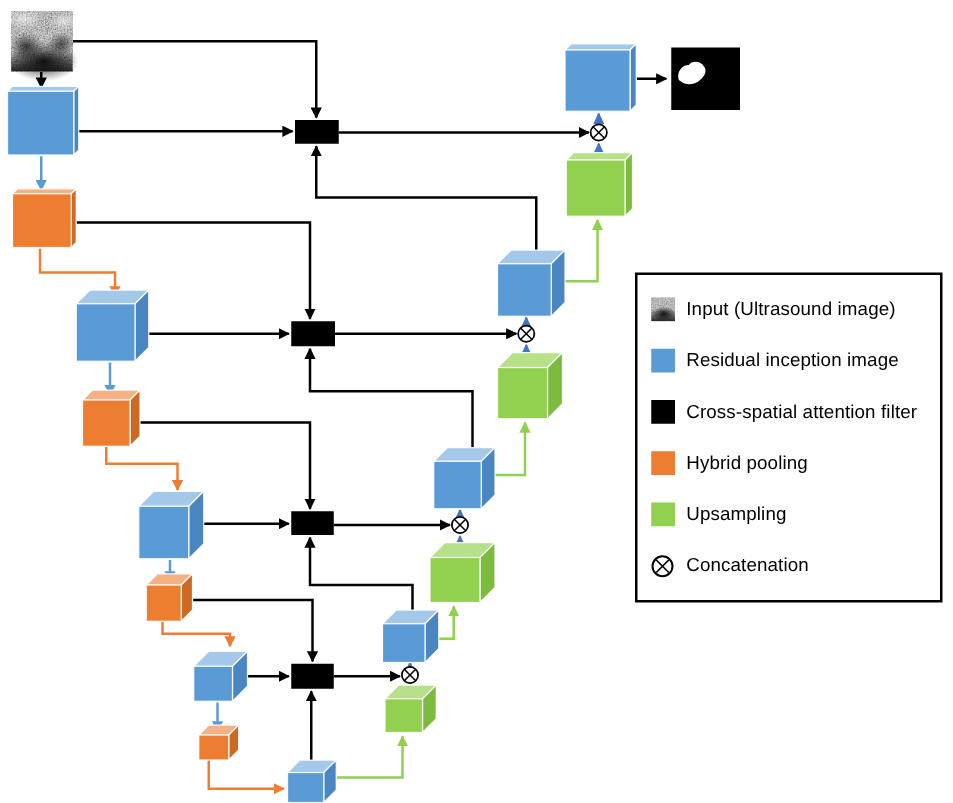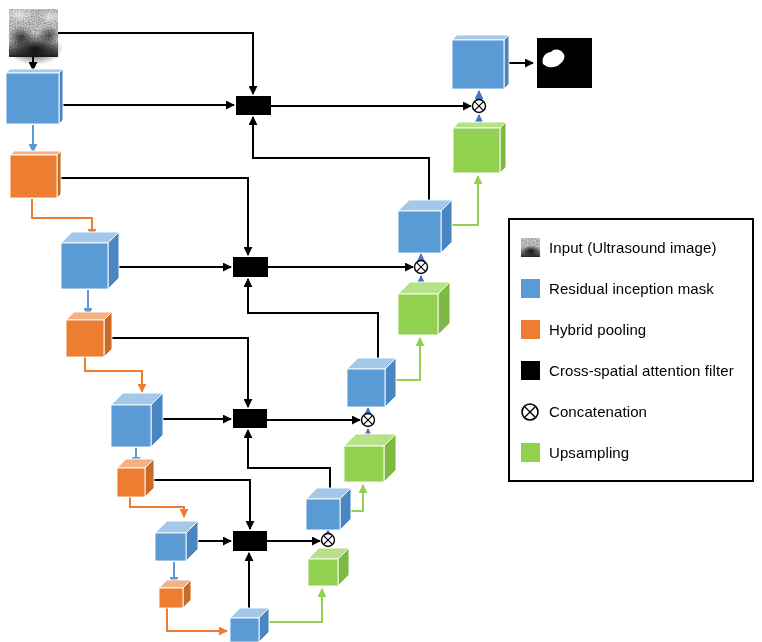--- a/index.html
+++ b/index.html
@@ -250,43 +250,43 @@
           <rect y="9" width="19" height="10" fill="url(#lg-bottom)"></rect>
           <ellipse cx="10" cy="13" rx="9" ry="6" fill="url(#rg-dark)"></ellipse>
         </svg>
       </span>
       <span class="llabel">Input (Ultrasound image)</span>
     </div>
     <div class="lrow">
       <span class="licon">
           <span class="swatch" style="background: rgb(91, 155, 213);"></span>
         </span>
-      <span class="llabel">Residual inception mask</span>
+      <span class="llabel">Residual inception image</span>
+    </div>
+    <div class="lrow">
+      <span class="licon">
+          <span class="swatch" style="background: rgb(0, 0, 0);"></span>
+        </span>
+      <span class="llabel">Cross-spatial attention filter</span>
     </div>
     <div class="lrow">
       <span class="licon">
           <span class="swatch" style="background: rgb(237, 125, 49);"></span>
         </span>
       <span class="llabel">Hybrid pooling</span>
     </div>
     <div class="lrow">
       <span class="licon">
-          <span class="swatch" style="background: rgb(0, 0, 0);"></span>
-        </span>
-      <span class="llabel">Cross-spatial attention filter</span>
+          <span class="swatch" style="background: rgb(146, 208, 80);"></span>
+        </span>
+      <span class="llabel">Upsampling</span>
     </div>
     <div class="lrow">
       <span class="licon">
         <svg width="20" height="20">
           <circle cx="10" cy="10" r="8" fill="#fff" stroke="#000" stroke-width="1.6"></circle>
           <path d="M 5 5 L 15 15 M 15 5 L 5 15" stroke="#000" stroke-width="1.4"></path>
         </svg>
       </span>
       <span class="llabel">Concatenation</span>
     </div>
-    <div class="lrow">
-      <span class="licon">
-          <span class="swatch" style="background: rgb(146, 208, 80);"></span>
-        </span>
-      <span class="llabel">Upsampling</span>
-    </div>
   </div>
 </div>
 
 </body></html>

